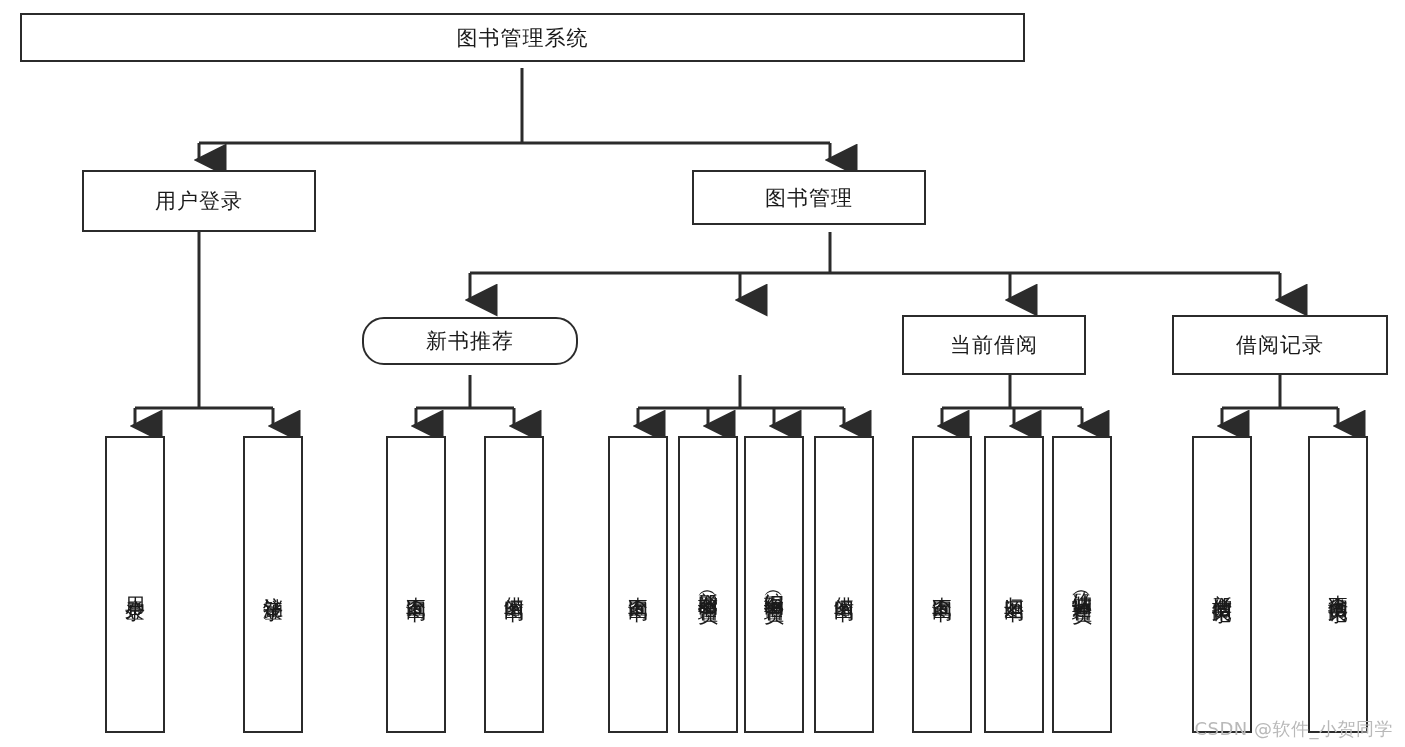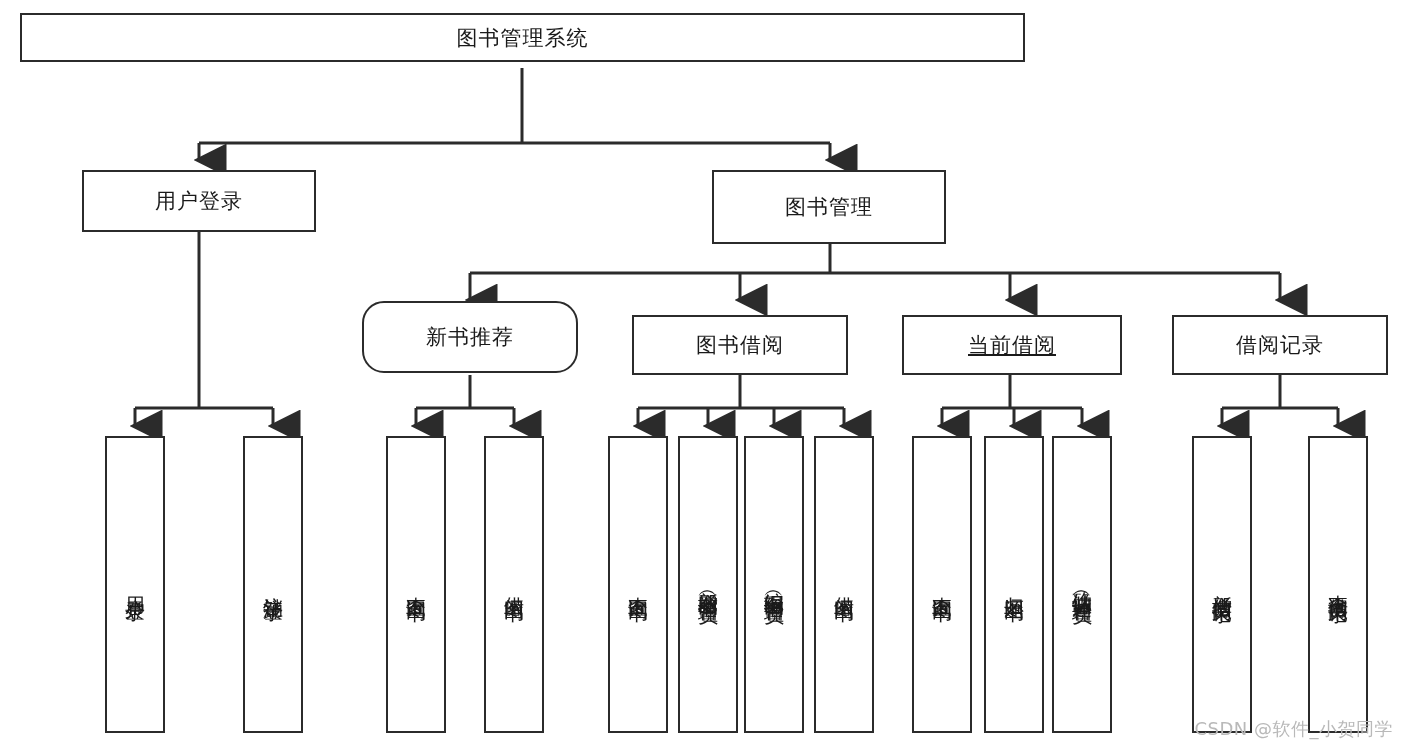--- a/index.html
+++ b/index.html
@@ -120,31 +120,28 @@
     </g>
   </svg>
 
   <div class="node h" style="left:20px; top:13px; width:1005px; height:49px;">
     <span>图书管理系统</span>
   </div>
 
   <div class="node h" style="left:82px; top:170px; width:234px; height:62px;">
     <span>用户登录</span>
   </div>
-  <div class="node h" style="left:712px; top:170px; width:234px; height:74px;text-align:center;">
+  <div class="node h" style="left:692px; top:170px; width:234px; height:55px;text-align:center;">
     <span>图书管理</span>
   </div>
 
-  <div class="node h" style="left:362px; top:301px; width:216px; height:72px;border-radius:22px;">
+  <div class="node h" style="left:362px; top:317px; width:216px; height:48px;border-radius:22px;">
     <span>新书推荐</span>
   </div>
-  <div class="node h" style="left:632px; top:315px; width:216px; height:60px;">
-    <span>图书借阅</span>
-  </div>
-  <div class="node h" style="left:902px; top:315px; width:220px; height:60px;text-decoration:underline;">
+  <div class="node h" style="left:902px; top:315px; width:184px; height:60px;">
     <span>当前借阅</span>
   </div>
   <div class="node h" style="left:1172px; top:315px; width:216px; height:60px;text-align:right;">
     <span>借阅记录</span>
   </div>
 
   <div class="node v" style="left:105px; top:436px; width:60px; height:297px;">
     <span class="vtext">用户登录</span>
   </div>
   <div class="node v" style="left:243px; top:436px; width:60px; height:297px;">

